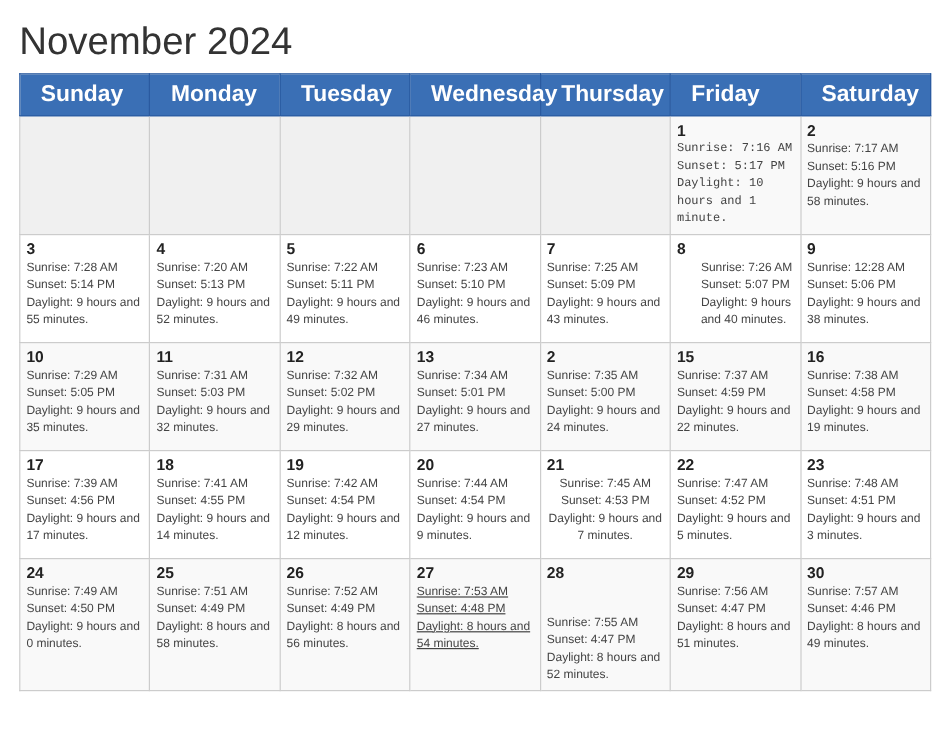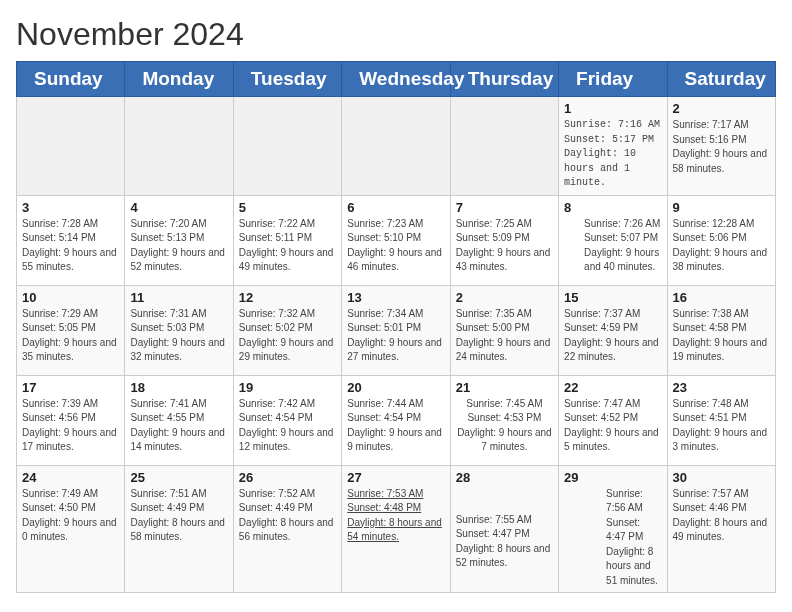--- a/index.html
+++ b/index.html
@@ -286,21 +286,21 @@
 Daylight: 8 hours and 54 minutes.</div>
         </td>
         <td>
           <div class="day-number">28</div>
           <div class="day-info" style="white-space: pre-line; margin-top: 28px;">Sunrise: 7:55 AM
 Sunset: 4:47 PM
 Daylight: 8 hours and 52 minutes.</div>
         </td>
         <td>
           <div class="day-number">29</div>
-          <div class="day-info" style="white-space: pre-line; margin-left: 42px;">Sunrise: 7:56 AM
+          <div class="day-info" style="white-space: pre-line;">Sunrise: 7:56 AM
 Sunset: 4:47 PM
 Daylight: 8 hours and 51 minutes.</div>
         </td>
         <td>
           <div class="day-number">30</div>
           <div class="day-info" style="white-space: pre-line;">Sunrise: 7:57 AM
 Sunset: 4:46 PM
 Daylight: 8 hours and 49 minutes.</div>
         </td>
       </tr>

